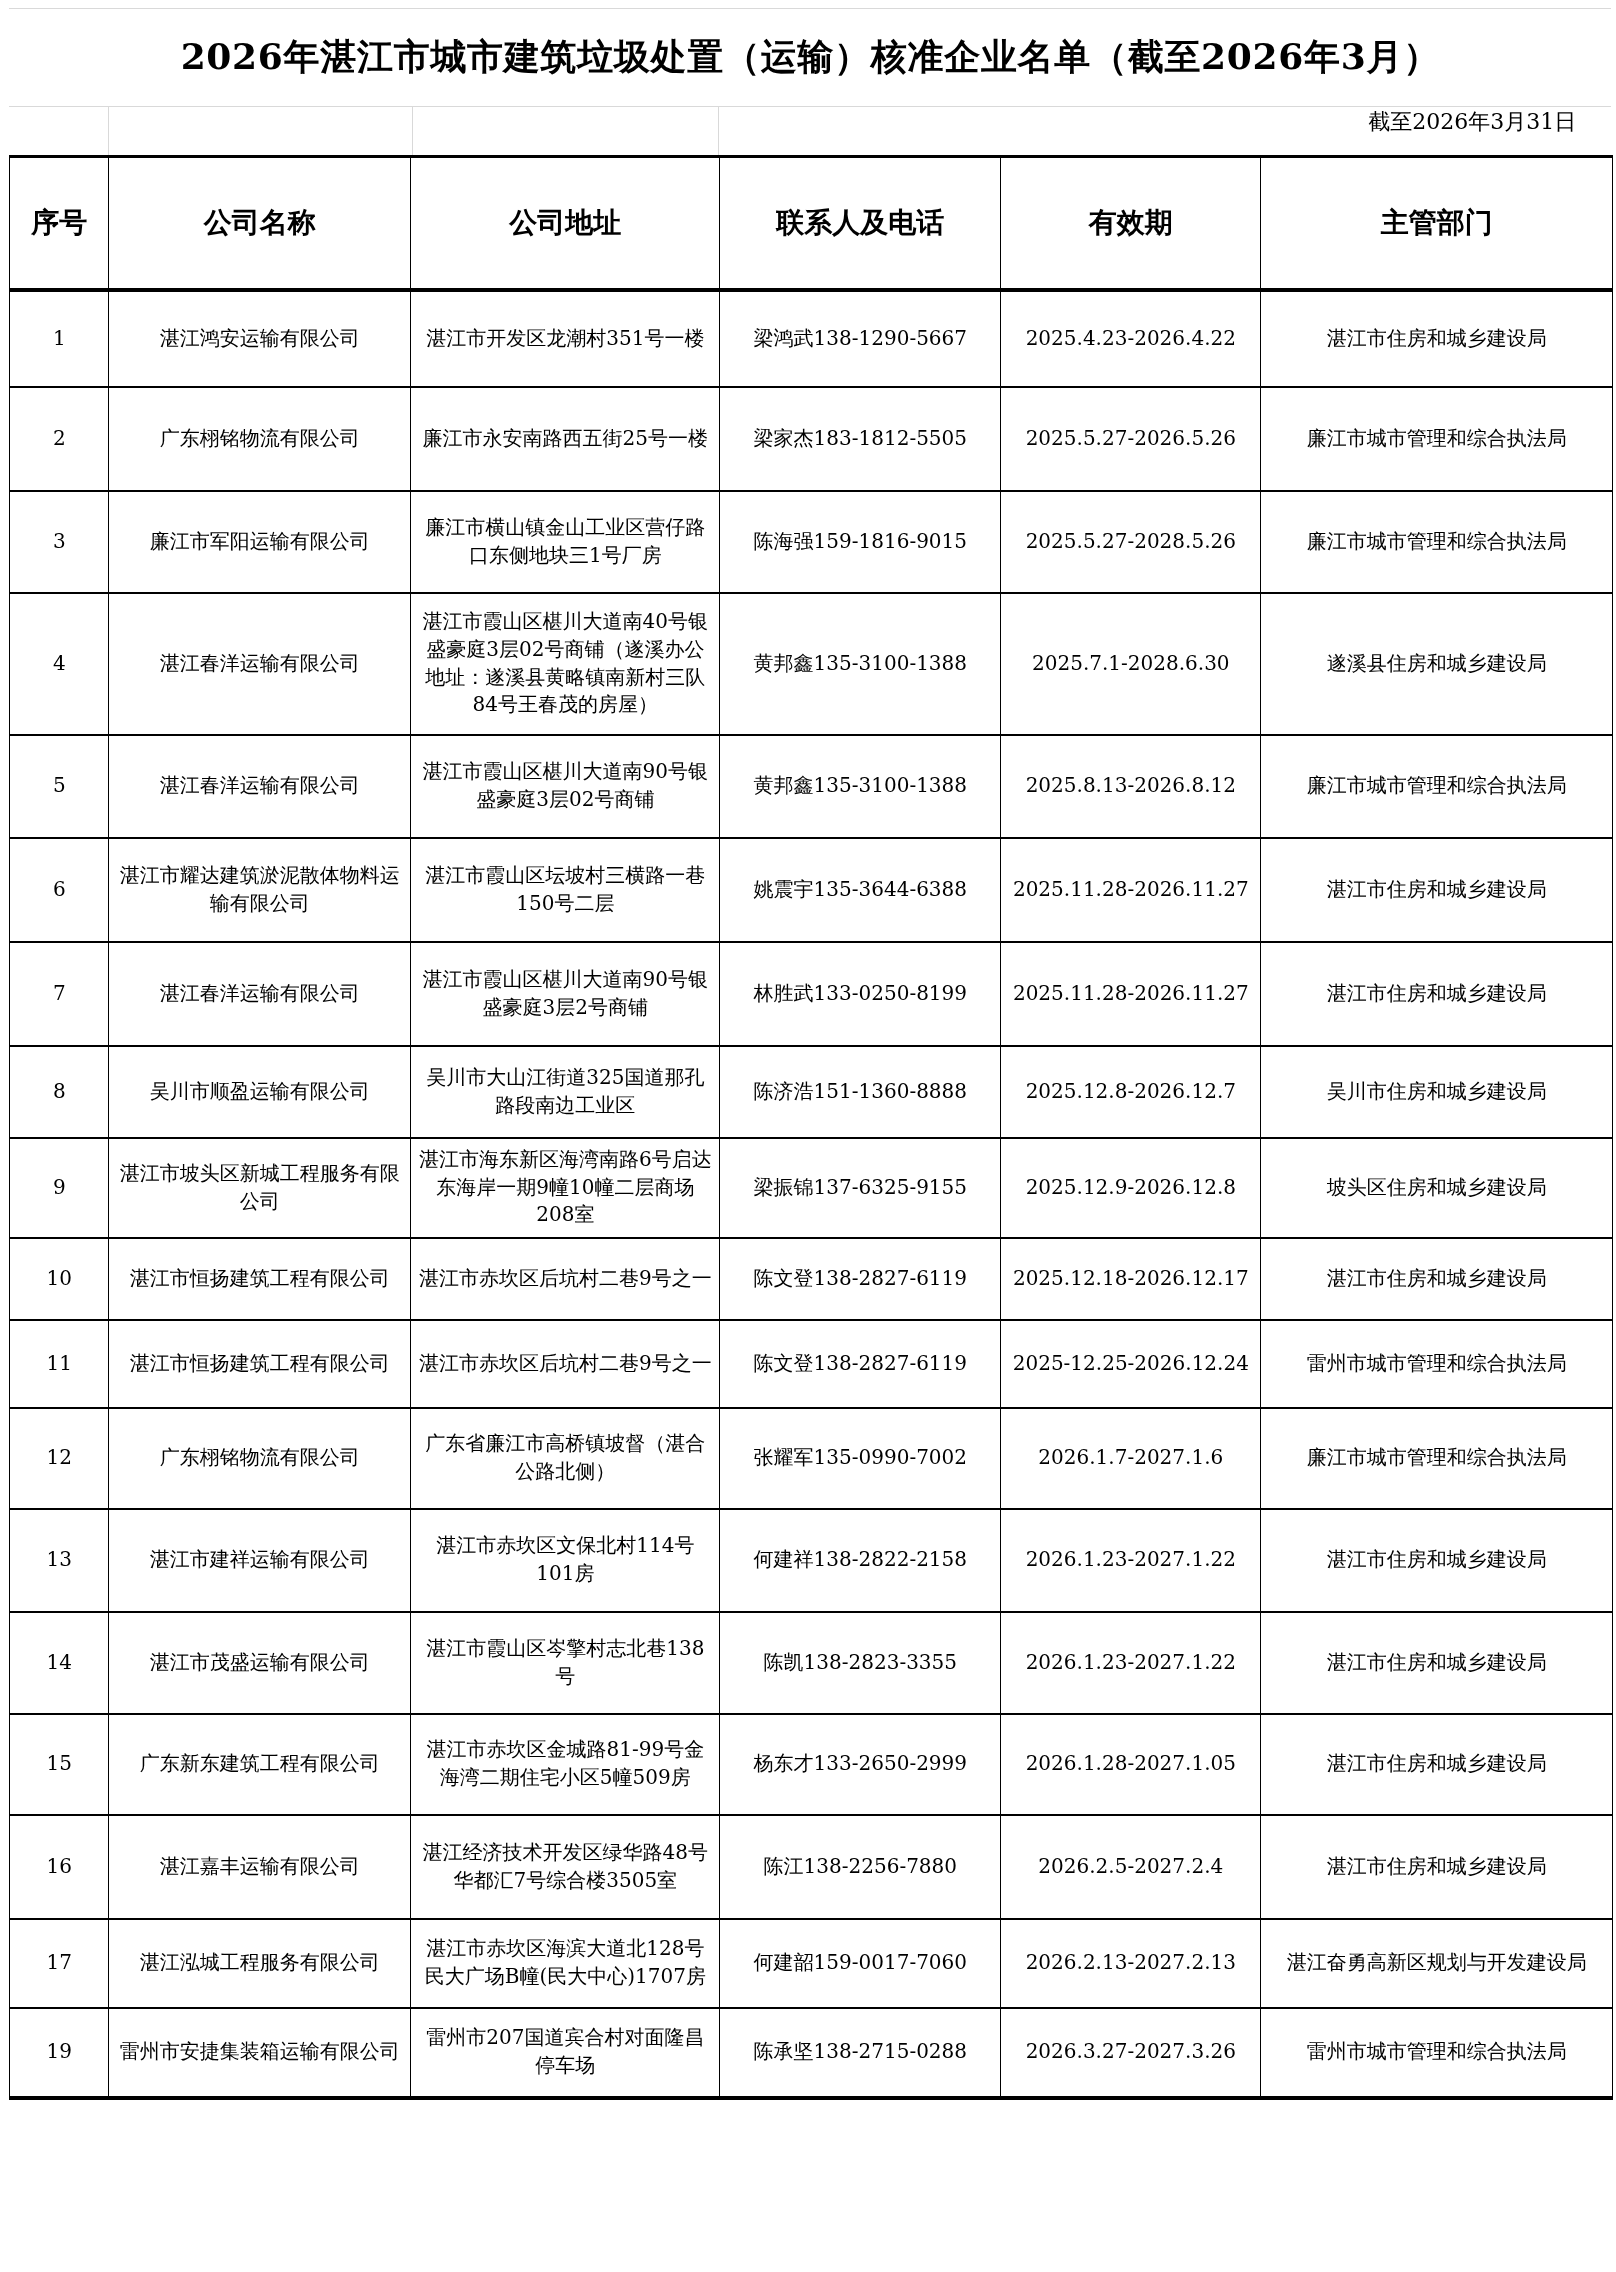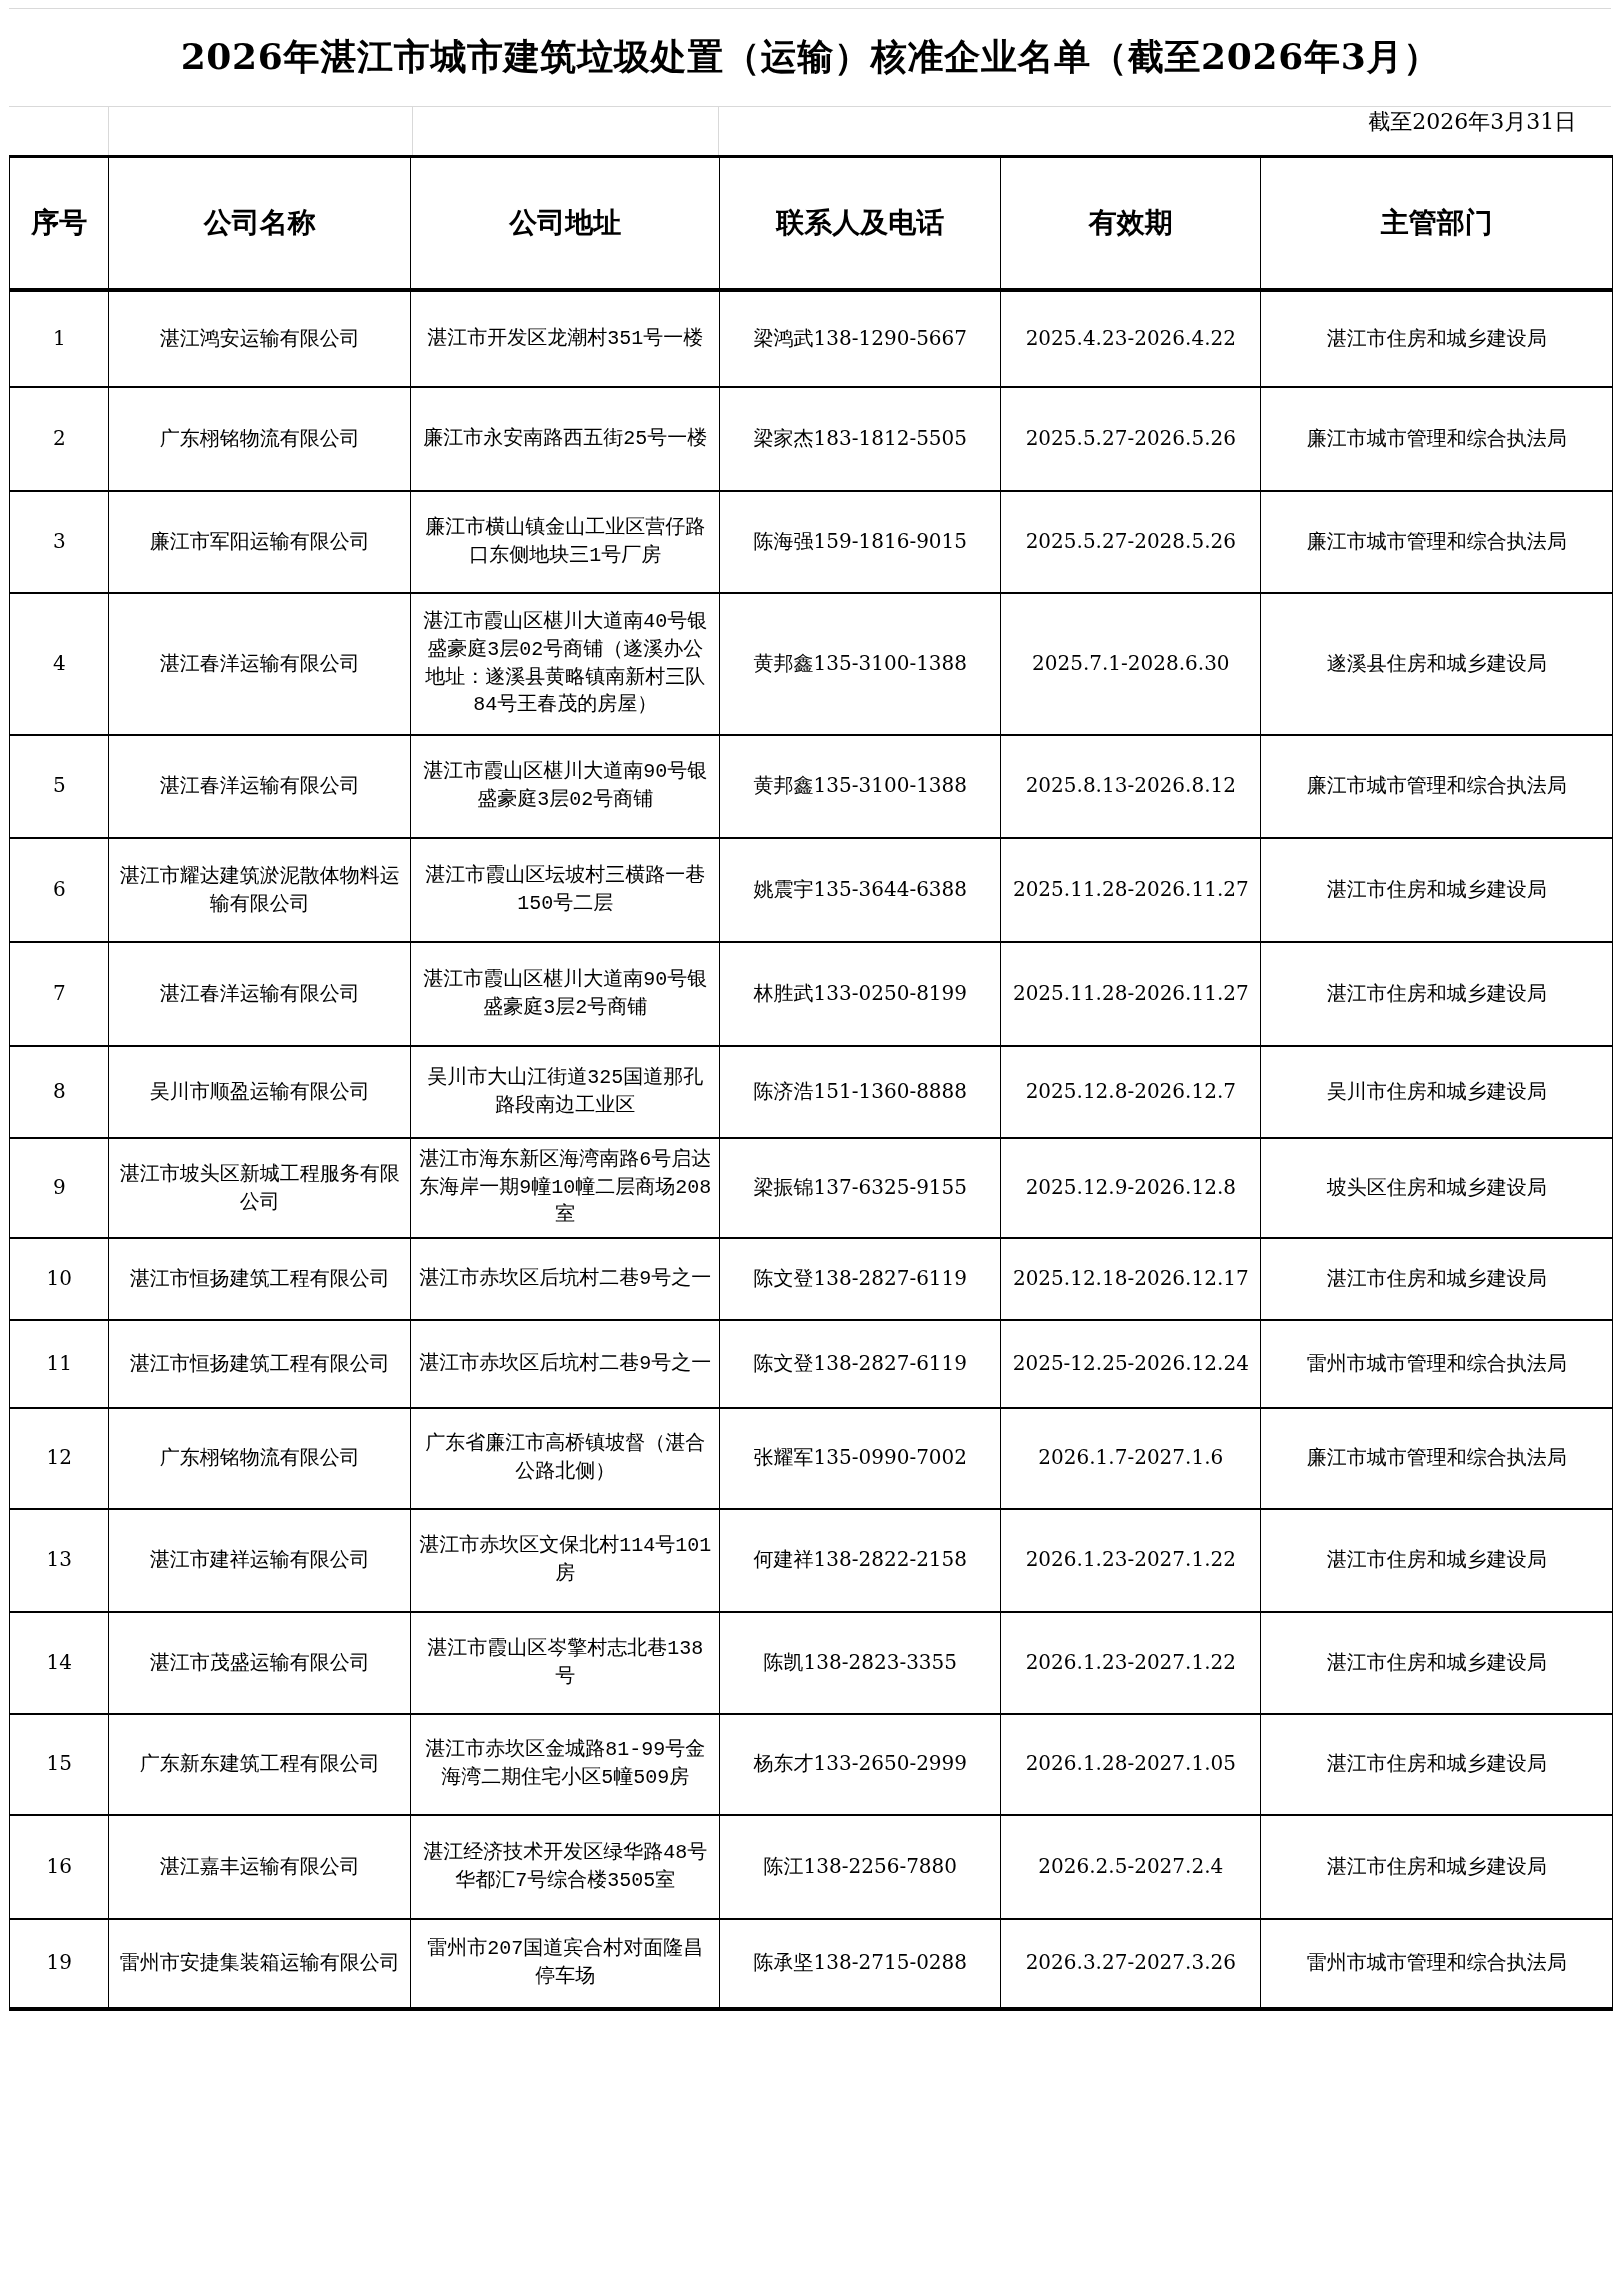--- a/index.html
+++ b/index.html
@@ -35,21 +35,21 @@
   table.main tr{border-top:2.7px solid #000;}
   table.main thead tr{border-top:3.3px solid #000;border-bottom:4px solid #000;}
   table.main th{font-size:28px;font-weight:bold;}
   table.main td{font-size:20px;line-height:1.38;}
   .c-no{width:99px;}
   .c-company{width:302px;}
   .c-address{width:309px;}
   .c-contact{width:281px;white-space:nowrap;}
   .c-validity{width:260px;white-space:nowrap;}
   .c-authority{width:352px;}
-  td.c-address{padding:2.7px 8px;font-family:Liberation Mono, monospace;}
+  td.c-address{padding:2.7px 8px;}
 </style>
 </head>
 <body>
 
 <div class="sheet">
 
   <div class="title-row">2026年湛江市城市建筑垃圾处置（运输）核准企业名单（截至2026年3月）</div>
 
   <div class="subtitle-row">
     <span class="grid-tick tick-1"></span>
@@ -199,20 +199,28 @@
         <td class="c-authority">湛江市住房和城乡建设局</td>
       </tr>
       <tr style="height:104px">
         <td class="c-no">16</td>
         <td class="c-company">湛江嘉丰运输有限公司</td>
         <td class="c-address">湛江经济技术开发区绿华路48号华都汇7号综合楼3505室</td>
         <td class="c-contact">陈江138-2256-7880</td>
         <td class="c-validity">2026.2.5-2027.2.4</td>
         <td class="c-authority">湛江市住房和城乡建设局</td>
       </tr>
+      <tr style="height:89px">
+        <td class="c-no">17</td>
+        <td class="c-company">湛江泓城工程服务有限公司</td>
+        <td class="c-address">湛江市赤坎区海滨大道北128号民大广场B幢(民大中心)1707房</td>
+        <td class="c-contact">何建韶159-0017-7060</td>
+        <td class="c-validity">2026.2.13-2027.2.13</td>
+        <td class="c-authority">湛江奋勇高新区规划与开发建设局</td>
+      </tr>
       <tr style="height:90px">
         <td class="c-no">19</td>
         <td class="c-company">雷州市安捷集装箱运输有限公司</td>
         <td class="c-address">雷州市207国道宾合村对面隆昌停车场</td>
         <td class="c-contact">陈承坚138-2715-0288</td>
         <td class="c-validity">2026.3.27-2027.3.26</td>
         <td class="c-authority">雷州市城市管理和综合执法局</td>
       </tr>
     </tbody>
   </table>

